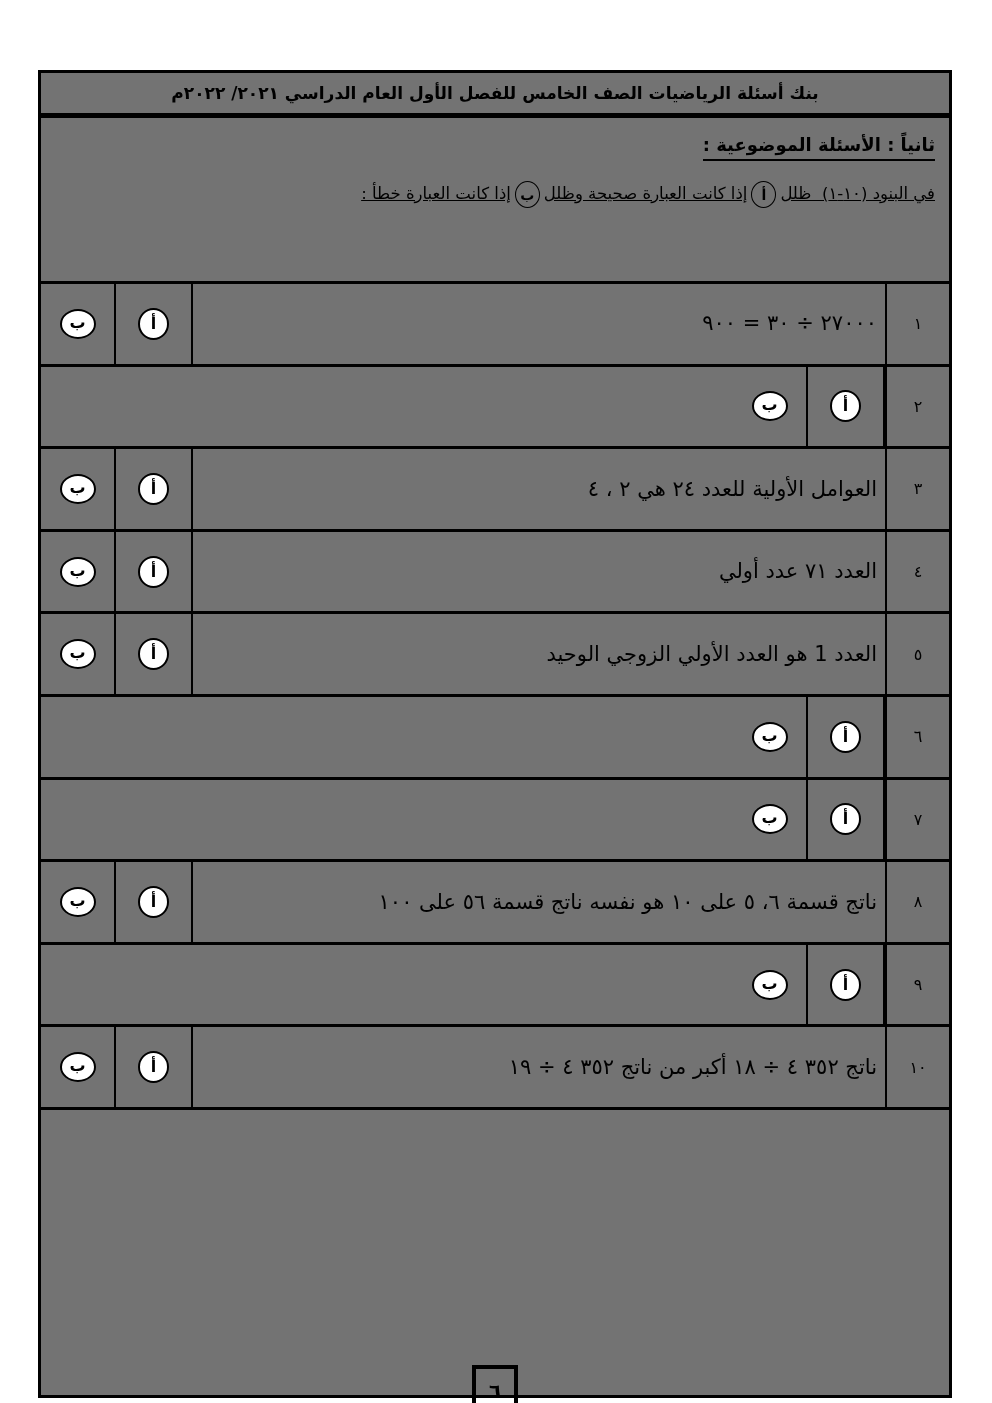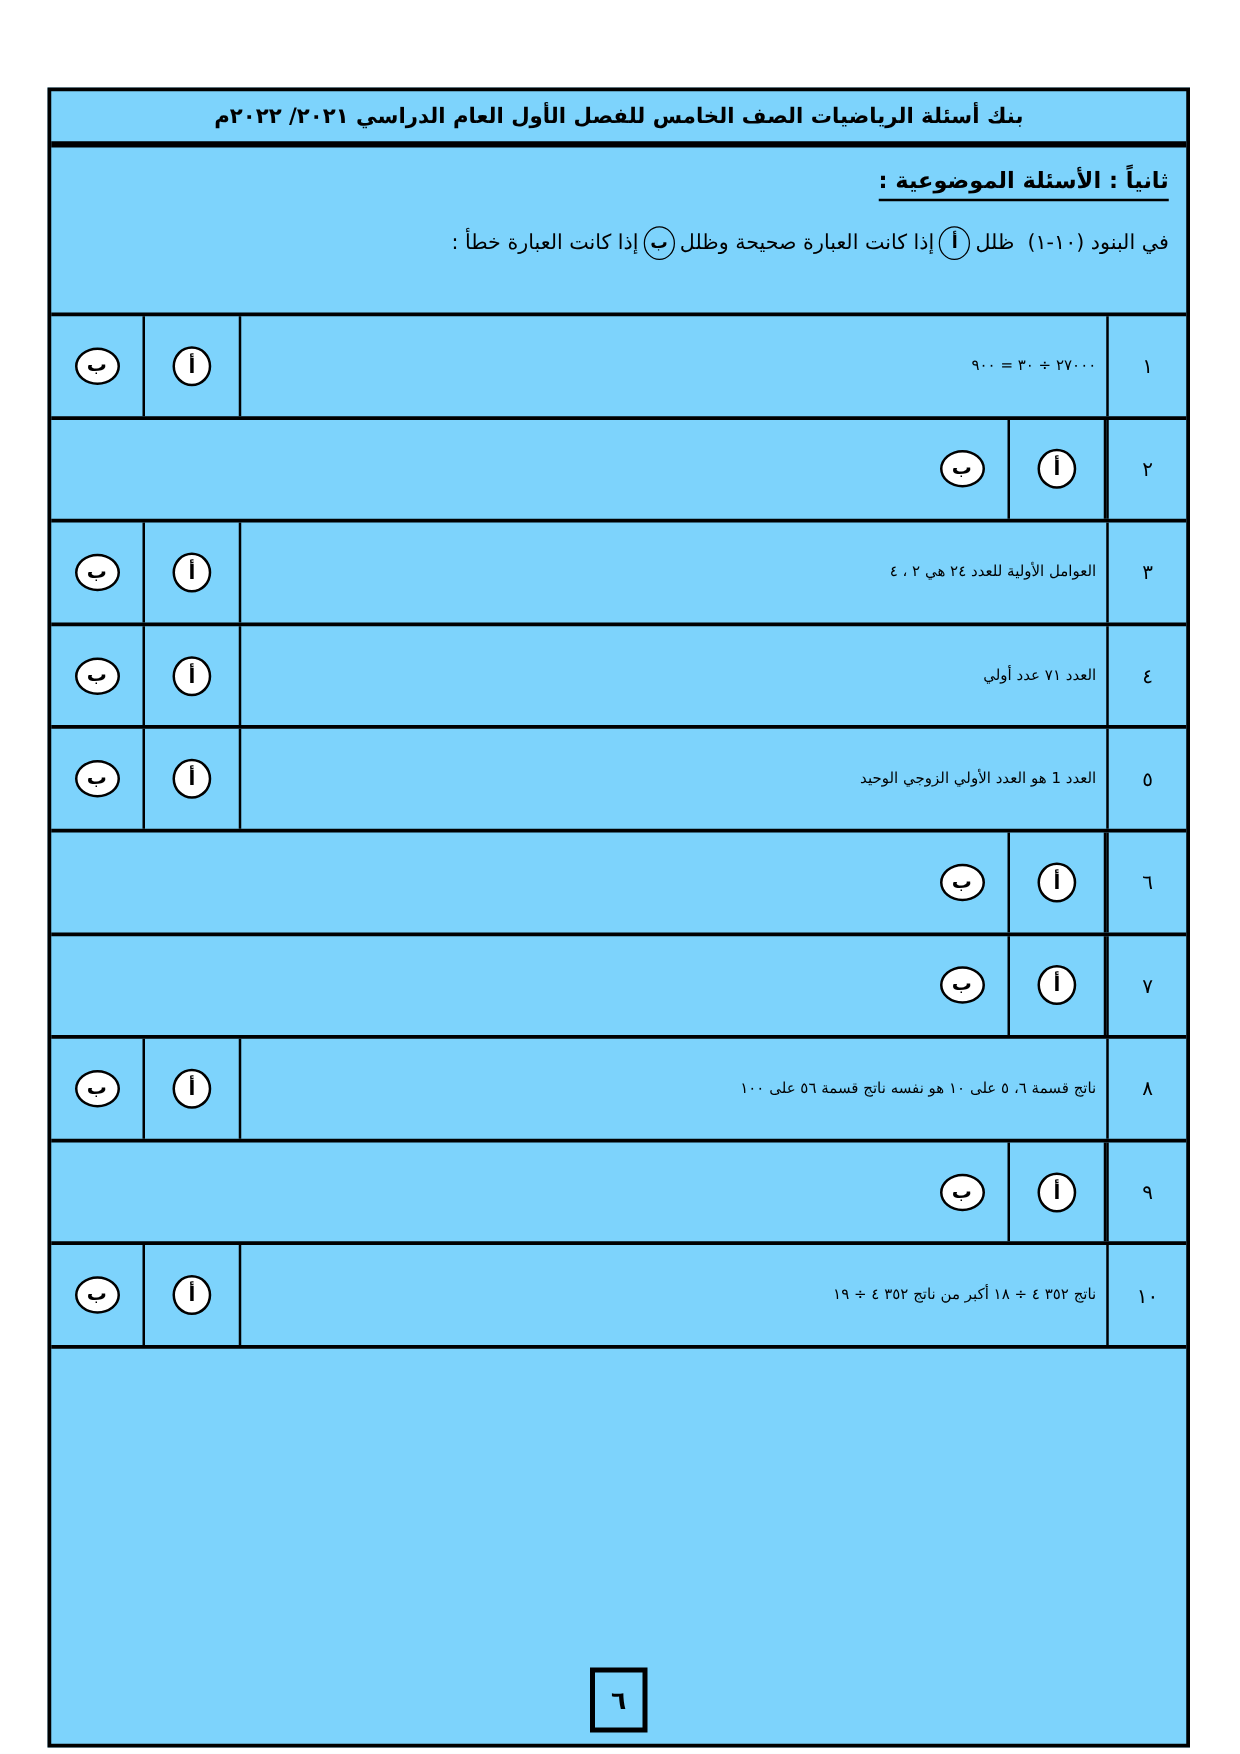--- a/index.html
+++ b/index.html
@@ -10,50 +10,51 @@
     width:992px; height:1403px;
     position:relative;
     direction:rtl;
   }
   .page { position:absolute; inset:0; background:#fff; }
 
   .frame {
     position:absolute; left:38px; top:70px;
     width:914px; height:1328px;
     border:3px solid #000;
-    background:#7dd3fc;
+    background:#737373;
   }
 
   
   .title-row {
     height:45px;
     border-bottom:5px solid #000;
     display:flex; align-items:center; justify-content:center;
     font-weight:bold; font-size:17px;
     letter-spacing:0.2px;
   }
 
   
   .intro {
-    height:135px;
+    height:166px;
     border-bottom:3px solid #000;
     padding:16px 14px 0 10px;
   }
   .section-heading-wrap { text-align:right; margin-bottom:18px; }
   .section-heading {
     display:inline-block;
     font-weight:bold; font-size:18px;
     border-bottom:2px solid #000;
     padding-bottom:4px;
   }
   .instruction {
     font-size:16.5px;
     text-align:right;
     white-space:pre-wrap;
     line-height:1.8;
+    text-decoration:underline;
   }
   .mini-circle {
     display:inline-flex; align-items:center; justify-content:center;
     width:25px; height:27px;
     border:1.5px solid #000; border-radius:50%;
     font-size:14px; font-weight:bold;
     margin:0 4px;
     vertical-align:middle;
     line-height:1;
   }
@@ -69,21 +70,21 @@
   .cell { display:flex; align-items:center; }
   .cell-num {
     width:64px;
     border-left:2px solid #000;
     justify-content:center;
     font-size:16px;
   }
   .cell-q {
     flex:1;
     padding:0 8px;
-    font-size:12px;
+    font-size:21px;
     line-height:1.65;
   }
   .qtext { white-space:pre-wrap; }
   .cell-a {
     width:79px;
     border-left:2px solid #000;
     border-right:2px solid #000;
     justify-content:center;
   }
   .cell-b { width:73px; justify-content:center; }

